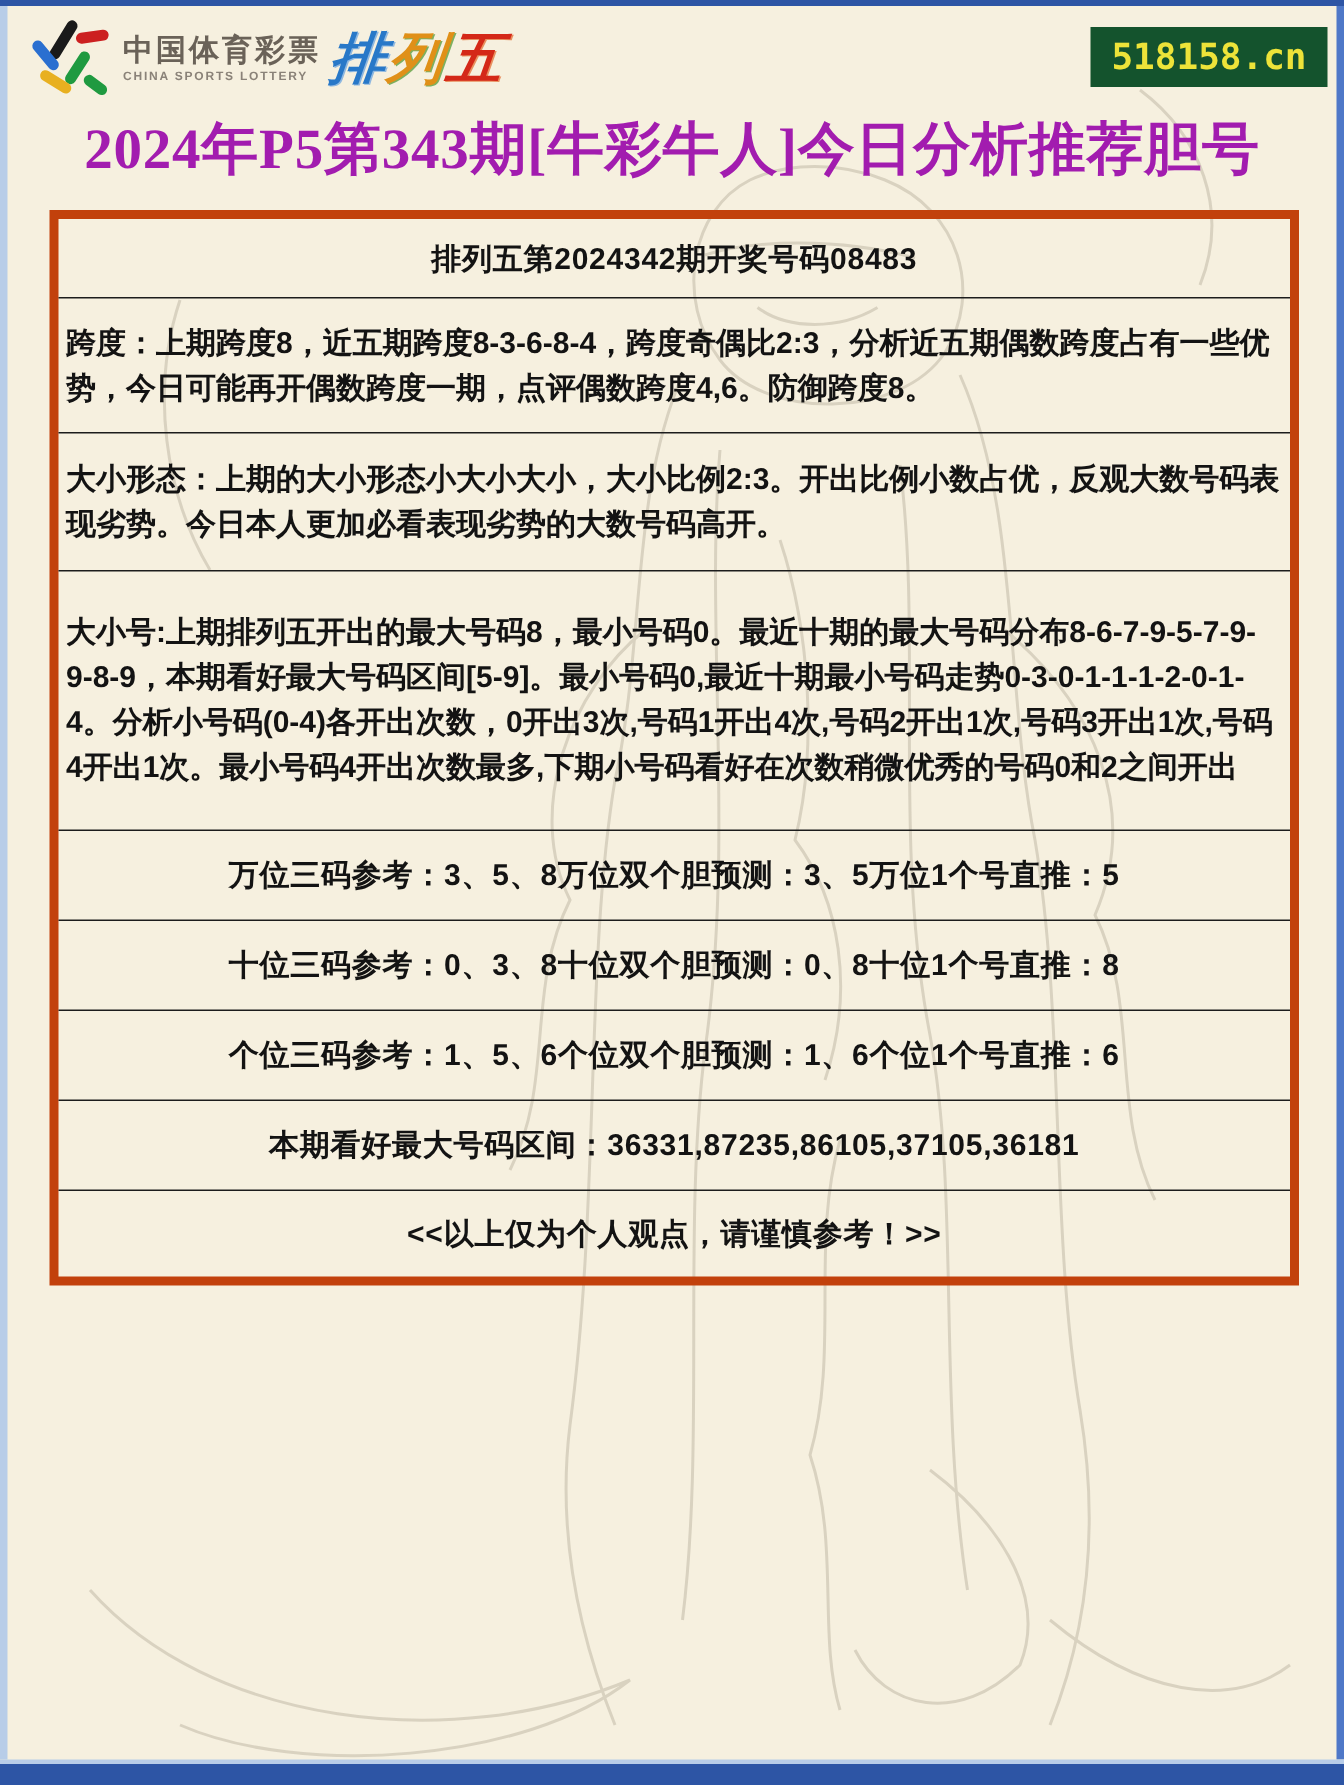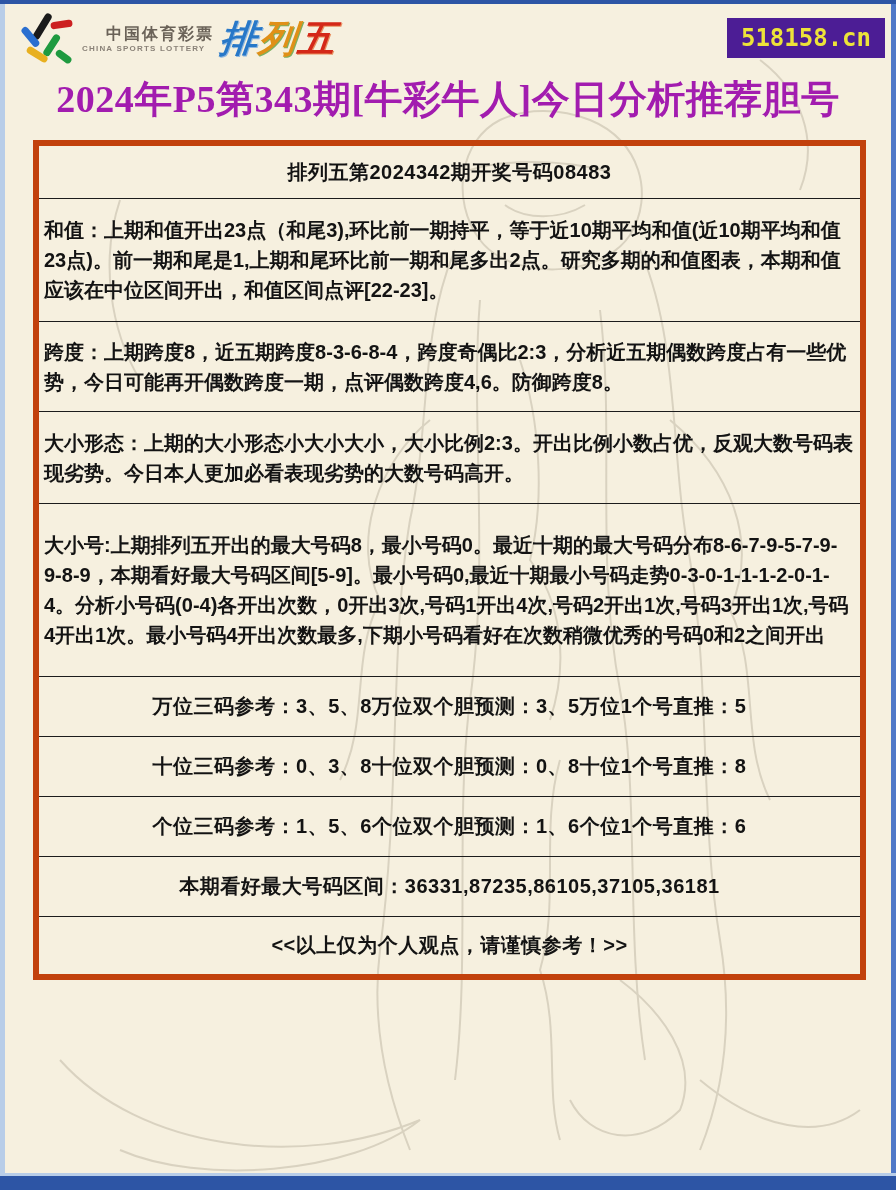--- a/index.html
+++ b/index.html
@@ -16,29 +16,29 @@
   .edge-bottom-light{left:0;right:0;bottom:14px;height:3px;background:#b8cde8;}
   .edge-bottom{left:0;right:0;bottom:0;height:14px;background:#2d55a5;}
 
   
   .watermark{position:absolute;left:0;top:0;width:896px;height:1190px;z-index:0;pointer-events:none;}
 
   
   .logo{position:absolute;left:20px;top:12px;display:flex;align-items:center;z-index:2;}
   .logo-mark{width:54px;height:54px;margin-right:8px;}
   .brand{display:flex;flex-direction:column;line-height:1;margin-right:6px;}
-  .brand-cn{font-size:16px;font-weight:bold;color:#6a6258;letter-spacing:2px;margin-left:24px;}
+  .brand-cn{font-size:20px;font-weight:bold;color:#6a6258;letter-spacing:2px;}
   .brand-en{font-size:8px;font-weight:bold;color:#8a8278;letter-spacing:1.2px;margin-top:3px;}
   .product{font-size:37px;font-weight:900;font-style:italic;transform:skewX(-6deg);letter-spacing:2px;display:flex;}
   .pc0{color:#2878c8;text-shadow:1px 1px 0 #8fb8e0;}
   .pc1{color:#e09018;text-shadow:1px 1px 0 #7db060;}
   .pc2{color:#d42818;text-shadow:1px 1px 0 #e89060;}
   .site-badge{
     position:absolute;top:18px;right:11px;z-index:2;
-    background:#4c1d95;color:#ede339;
+    background:#14532d;color:#ede339;
     font-family:"DejaVu Sans Mono","Liberation Mono",monospace;
     font-size:24px;font-weight:bold;padding:6px 14px;
   }
 
   
   .main-title{
     position:absolute;top:74px;left:0;width:896px;z-index:2;
     text-align:center;white-space:nowrap;
     font-family:"Liberation Serif","DejaVu Serif",serif;
     font-weight:bold;font-size:38px;color:#a21caf;letter-spacing:0.5px;
@@ -108,21 +108,20 @@
     <span class="pc2">五</span>
   </div>
 </div>
 
 <div class="site-badge">518158.cn</div>
 
 <div class="main-title">2024年P5第343期[牛彩牛人]今日分析推荐胆号</div>
 
 <div class="analysis-table">
   <div class="row h52">排列五第2024342期开奖号码08483</div>
-  <div class="row para h123">和值：上期和值开出23点（和尾3),环比前一期持平，等于近10期平均和值(近10期平均和值23点)。前一期和尾是1,上期和尾环比前一期和尾多出2点。研究多期的和值图表，本期和值应该在中位区间开出，和值区间点评[22-23]。</div>
   <div class="row para h90">跨度：上期跨度8，近五期跨度8-3-6-8-4，跨度奇偶比2:3，分析近五期偶数跨度占有一些优势，今日可能再开偶数跨度一期，点评偶数跨度4,6。防御跨度8。</div>
   <div class="row para h92">大小形态：上期的大小形态小大小大小，大小比例2:3。开出比例小数占优，反观大数号码表现劣势。今日本人更加必看表现劣势的大数号码高开。</div>
   <div class="row para h173">大小号:上期排列五开出的最大号码8，最小号码0。最近十期的最大号码分布8-6-7-9-5-7-9-9-8-9，本期看好最大号码区间[5-9]。最小号码0,最近十期最小号码走势0-3-0-1-1-1-2-0-1-4。分析小号码(0-4)各开出次数，0开出3次,号码1开出4次,号码2开出1次,号码3开出1次,号码4开出1次。最小号码4开出次数最多,下期小号码看好在次数稍微优秀的号码0和2之间开出</div>
   <div class="row h60">万位三码参考：3、5、8万位双个胆预测：3、5万位1个号直推：5</div>
   <div class="row h60">十位三码参考：0、3、8十位双个胆预测：0、8十位1个号直推：8</div>
   <div class="row h60">个位三码参考：1、5、6个位双个胆预测：1、6个位1个号直推：6</div>
   <div class="row h60">本期看好最大号码区间：36331,87235,86105,37105,36181</div>
   <div class="row h58">&lt;&lt;以上仅为个人观点，请谨慎参考！&gt;&gt;</div>
 </div>
 

